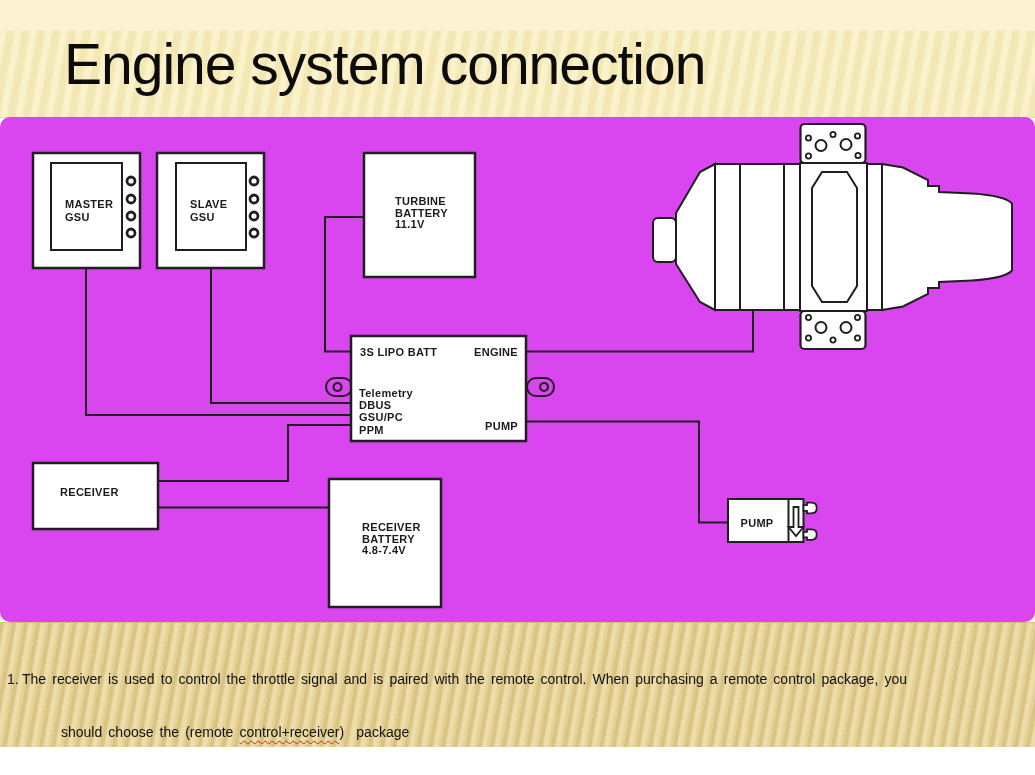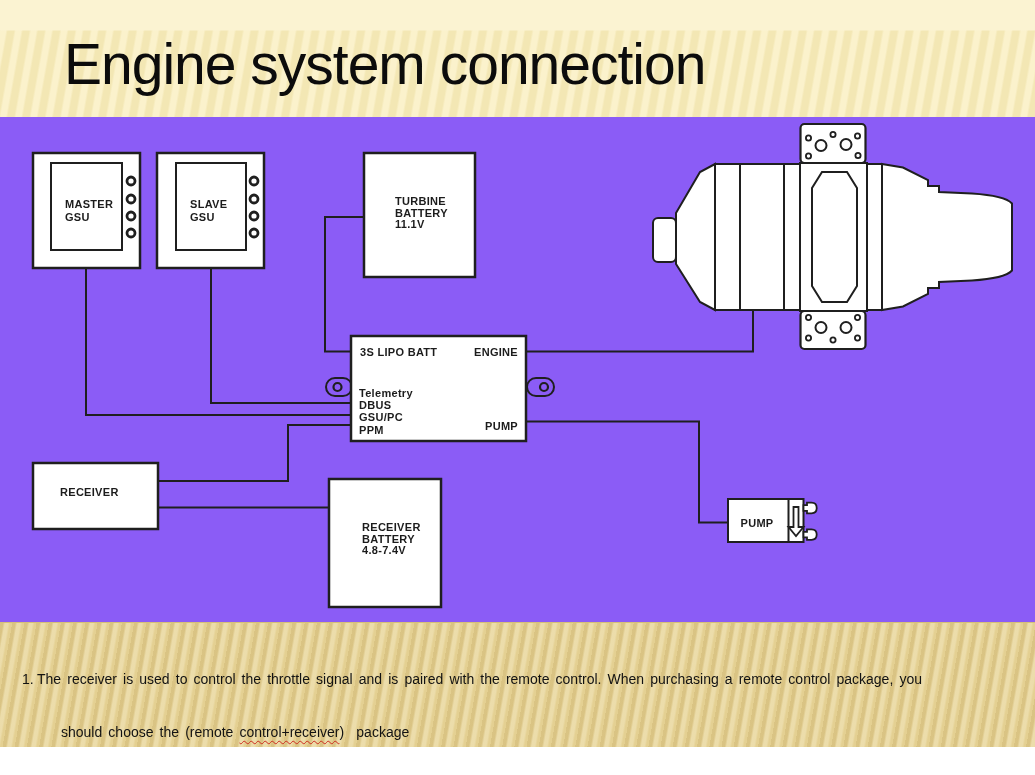--- a/index.html
+++ b/index.html
@@ -10,33 +10,33 @@
   .band-top{position:absolute;left:0;top:0;width:1035px;height:117px;
     background-color:#FAF1C9;
     background-image:
       linear-gradient(#FBF3D2 0 30px, rgba(250,241,201,0) 31px),
       repeating-linear-gradient(100deg,#f3e7b4 0 4px,#fbf2cc 6px 11px,#f3e7b4 13px 15px);
     border-bottom:1px solid #e3d7a6;}
   .band-top h1{position:absolute;left:64px;top:33px;margin:0;
     font-size:57px;font-weight:400;letter-spacing:-1px;color:#0c0c0c;line-height:1.1;}
 
   
-  .diagram{position:absolute;left:0;top:117px;width:1035px;height:505px;background:#8b5cf6;}
+  .diagram{position:absolute;left:0;top:117px;width:1035px;height:505px;background:#d946ef;border-radius:10px;}
   svg text{font-family:"Liberation Sans",sans-serif;font-size:11px;font-weight:700;
            fill:#1c1c1c;letter-spacing:.3px;}
 
   
   .band-bottom{position:absolute;left:0;top:622px;width:1035px;height:153px;
     background-color:#E4D092;
     background-image:
       repeating-linear-gradient(100deg,rgba(148,112,34,0.13) 0 3px,rgba(255,250,228,0.30) 5px 8px,rgba(148,112,34,0) 10px 12px);
     border-top:1px solid #d6c078;}
   .notes-text{position:absolute;left:0;top:13px;width:1035px;
     font-size:14px;line-height:17.6px;color:#121212;word-spacing:2.2px;white-space:pre;}
-  .nl{padding-left:22px;}
+  .nl{padding-left:7px;}
   .num{display:inline-block;min-width:15px;}
   .ind-a{padding-left:61px;}
   .sq{text-decoration:underline;text-decoration-style:wavy;
       text-decoration-color:#cc2b1d;text-decoration-thickness:1px;text-underline-offset:3px;}
 </style>
 </head>
 <body>
 
 <div class="slide">
 

